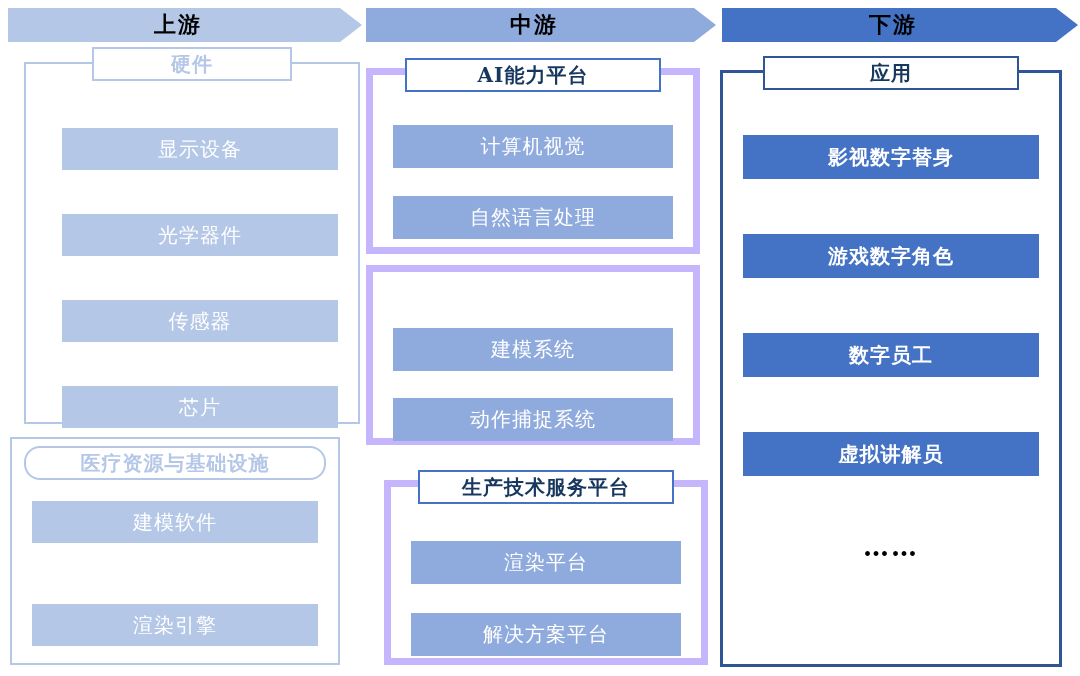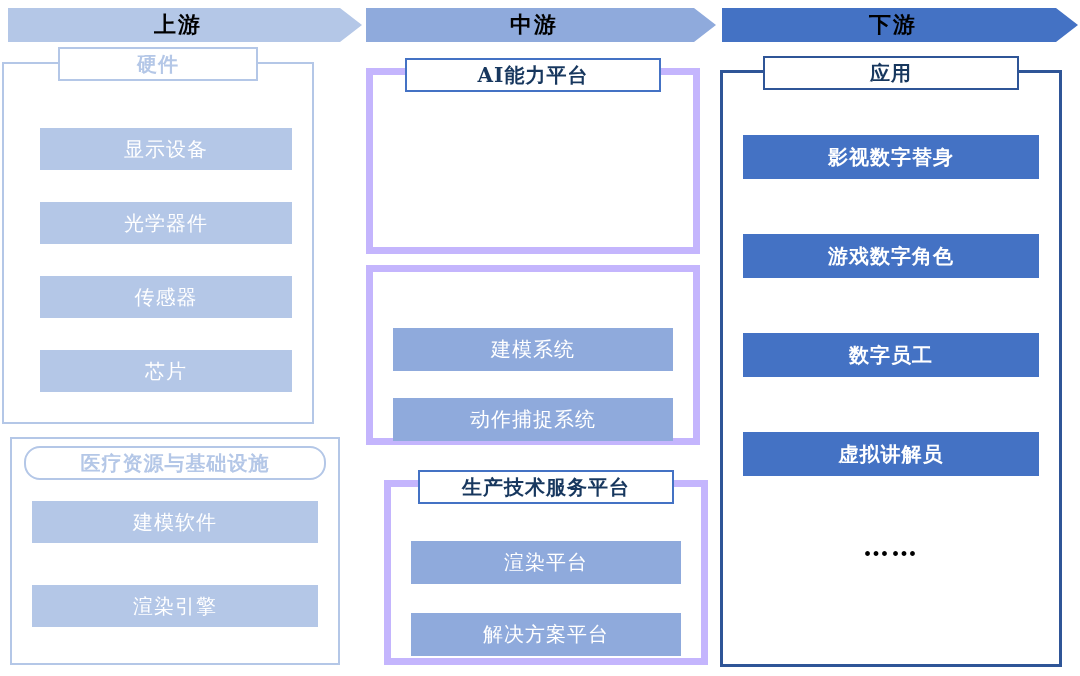--- a/index.html
+++ b/index.html
@@ -51,24 +51,24 @@
     width:calc(100% - 40px);
     display:flex; align-items:center; justify-content:center;
     color:#fff; font-size:20px; letter-spacing:1px;
     flex:0 0 auto;
   }
   .i-light { background:#b4c7e7; height:42px; }
   .i-mid   { background:#8faadc; height:43px; }
   .i-dark  { background:#4472c4; height:44px; font-weight:bold; }
 
   
-  .c1g1{ left:2px;  top:62px;  width:312px; height:362px;padding-left:16px; }
-  .c1g1 .items{ padding-top:64px; gap:32px; }
+  .c1g1{ left:24px;  top:62px;  width:336px; height:362px;padding-left:16px; }
+  .c1g1 .items{ padding-top:64px; gap:44px; }
   .c1g2{ left:10px;  top:437px; width:330px; height:228px; }
-  .c1g2 .items{ padding-top:62px; gap:42px; }
+  .c1g2 .items{ padding-top:62px; gap:61px; }
 
   .c2g1{ left:366px; top:68px;  width:334px; height:186px; }
   .c2g1 .items{ padding-top:50px; gap:28px; }
   .c2g2{ left:366px; top:265px; width:334px; height:180px; }
   .c2g2 .items{ padding-top:56px; gap:27px; }
   .c2g3{ left:384px; top:480px; width:324px; height:185px; }
   .c2g3 .items{ padding-top:54px; gap:29px; }
 
   .c3g1{ left:720px; top:70px;  width:342px; height:597px; }
   .c3g1 .items{ padding-top:62px; gap:55px; }
@@ -108,20 +108,24 @@
   <div class="group g-light c1g2">
     <div class="gtitle t-light t-in w300">医疗资源与基础设施</div>
     <div class="items">
       <div class="item i-light">建模软件</div>
       <div class="item i-light">渲染引擎</div>
     </div>
   </div>
 
   <div class="group g-mid c2g1">
     <div class="gtitle t-mid t-out w256">AI能力平台</div>
+    <div class="items">
+      <div class="item i-mid">计算机视觉</div>
+      <div class="item i-mid">自然语言处理</div>
+    </div>
   </div>
 
   <div class="group g-mid c2g2">
     <div class="items">
       <div class="item i-mid">建模系统</div>
       <div class="item i-mid">动作捕捉系统</div>
     </div>
   </div>
 
   <div class="group g-mid c2g3">

